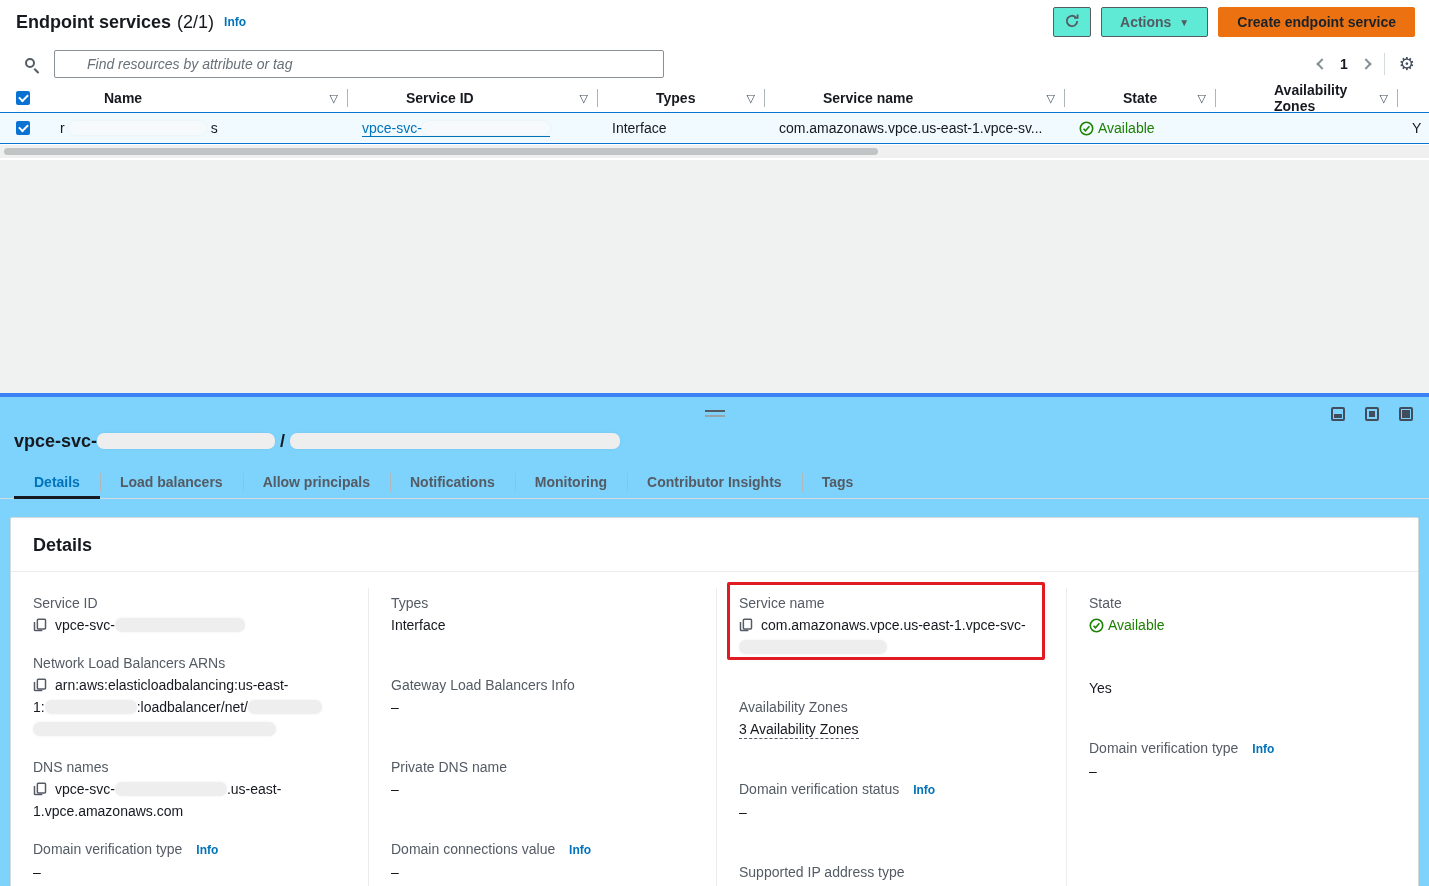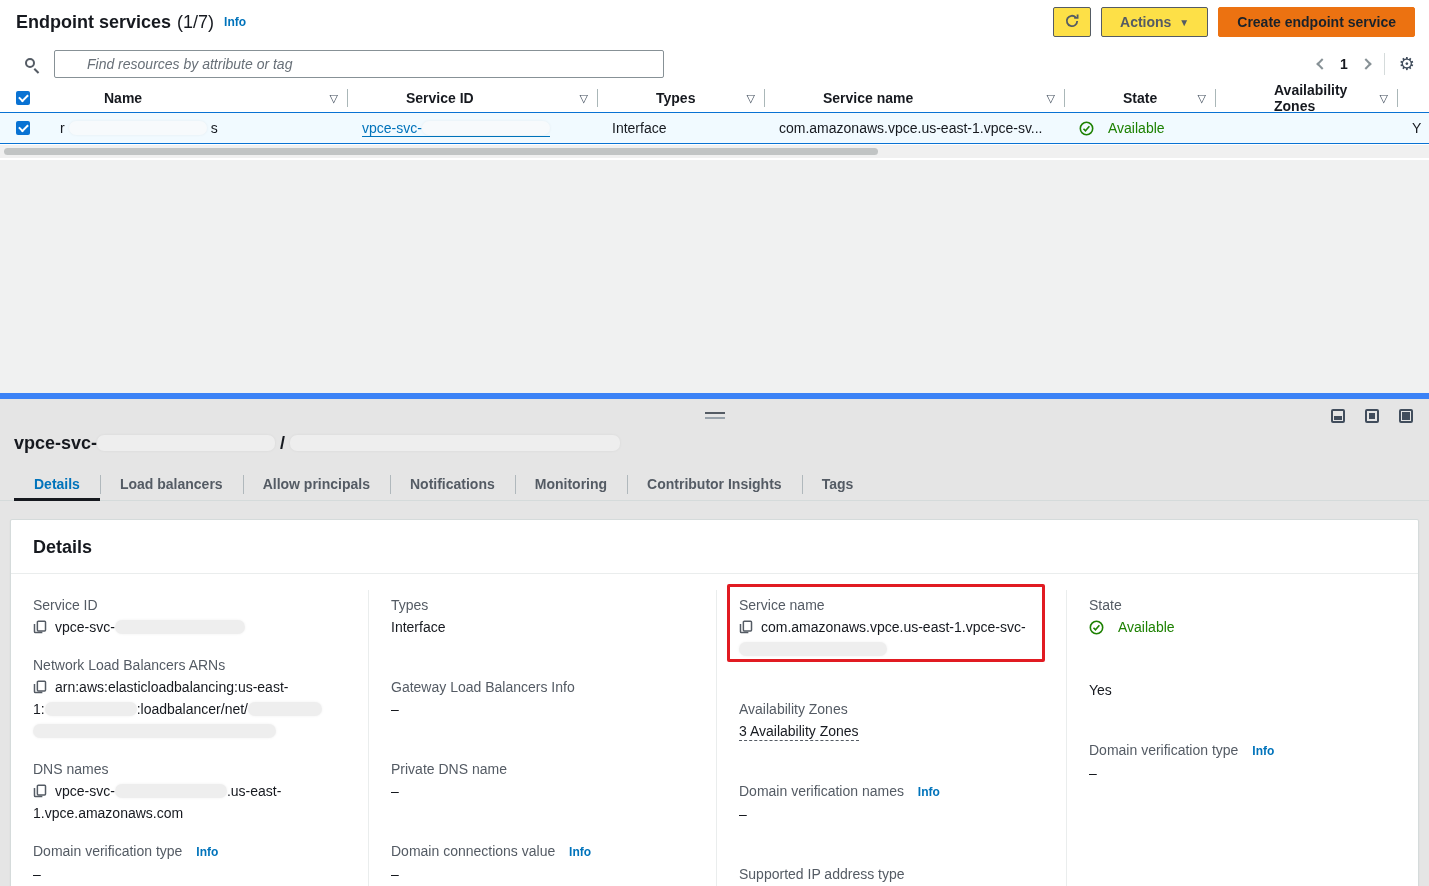--- a/index.html
+++ b/index.html
@@ -9,21 +9,21 @@
     font-size: 14px; color: #16191f; background: #ffffff;
   }
   .screen { position: relative; width: 1429px; height: 886px; }
 
   
   .title-row { display: flex; align-items: center; height: 44px; padding: 0 14px 0 16px; }
   .page-title { font-size: 18px; font-weight: 700; }
   .page-count { font-size: 18px; font-weight: 400; margin-left: 6px; }
   .info-link { font-size: 12px; font-weight: 700; color: #0073bb; margin-left: 10px; cursor: pointer; }
   .title-actions { margin-left: auto; display: flex; gap: 10px; align-items: center; }
-  .btn { height: 30px; border: 1px solid #545b64; background: #fde047; color: #545b64;
+  .btn { height: 30px; border: 1px solid #545b64; background: #5eead4; color: #545b64;
          font-weight: 700; font-size: 14px; border-radius: 2px; padding: 0 18px;
          display: inline-flex; align-items: center; gap: 8px; cursor: pointer;
          font-family: inherit; }
   .btn-icon { width: 38px; padding: 0; justify-content: center; }
   .btn-primary { background: #ec7211; border-color: #ec7211; color: #19222b; }
   .caret-down { font-size: 10px; line-height: 1; position: relative; top: 1px; }
 
   .controls-row { display: flex; align-items: center; height: 40px; padding: 0 14px; }
   .search-wrap { position: relative; width: 650px; padding-left: 40px; }
   .search-input { width: 100%; height: 28px; border: 1px solid #879196; border-radius: 2px;
@@ -63,32 +63,32 @@
   .td { height: 100%; display: flex; align-items: center; padding: 0 10px 0 14px;
         white-space: nowrap; overflow: hidden; }
   .cb { width: 14px; height: 14px; background: #0972d3; border-radius: 2px; position: relative;
         cursor: pointer; flex: none; }
   .cb::after { content: ""; position: absolute; left: 3px; top: 3px; width: 7px; height: 4px;
                border-left: 2px solid #fff; border-bottom: 2px solid #fff; transform: rotate(-45deg); }
   .redact { display: inline-block; height: 14px; background: #eeeeee; border-radius: 7px;
             vertical-align: -2px; box-shadow: 0 0 3px rgba(0,0,0,0.06); }
   .redact.light { background: #f7fafc; }
   .link { color: #0073bb; text-decoration: none; border-bottom: 1px solid #0073bb; cursor: pointer; }
-  .state-ok { color: #1d8102; display: inline-flex; align-items: center; gap: 14px; }
+  .state-ok { color: #1d8102; display: inline-flex; align-items: center; gap: 4px; }
   .dashed { border-bottom: 1px dashed #545b64; padding-bottom: 1px; cursor: pointer; margin-top: 47px; }
 
   .hscroll { height: 13px; background: #f0f0f0; margin-top: 1px; position: relative; }
   .hscroll-thumb { position: absolute; left: 4px; top: 3px; width: 874px; height: 7px;
                    background: #c1c4c4; border-radius: 4px; cursor: grab; }
 
   .midgap { position: absolute; left: 0; right: 0; top: 160px; height: 233px; background: #f0f1f1; }
 
   
-  .panel { position: absolute; left: 0; right: 0; top: 393px; bottom: 0; background: #e5e5e5;
-           border-top: 6px solid #3b82f6; }
+  .panel { position: absolute; left: 0; right: 0; top: 393px; bottom: 0; background: #7dd3fc;
+           border-top: 4px solid #3b82f6; }
   .drag-handle { position: absolute; left: 50%; top: 13px; transform: translateX(-50%); cursor: row-resize; }
   .drag-handle .b1 { width: 20px; height: 2px; background: #545b64; margin-bottom: 3px; }
   .drag-handle .b2 { width: 20px; height: 2px; background: #98a2ab; }
   .panel-size-icons { position: absolute; right: 16px; top: 10px; display: flex; gap: 20px; }
   .pi { width: 14px; height: 14px; border: 2px solid #414d5c; border-radius: 2px; position: relative;
         cursor: pointer; }
   .pi-min::after { content: ""; position: absolute; left: 1px; right: 1px; bottom: 1px; height: 4px;
                    background: #414d5c; }
   .pi-half::after { content: ""; position: absolute; inset: 2px; background: #414d5c; }
   .pi-full::after { content: ""; position: absolute; inset: 1px; background: #414d5c; }
@@ -125,21 +125,21 @@
              border: 3px solid #e11b22; border-radius: 2px; pointer-events: none; }
   .check-svg, .copy-svg { display: block; }
 </style>
 </head>
 <body>
 
 <div class="screen">
 
   <div class="title-row">
     <span class="page-title">Endpoint services</span>
-    <span class="page-count">(1/7)</span>
+    <span class="page-count">(2/1)</span>
     <span class="info-link">Info</span>
     <div class="title-actions">
       <button class="btn btn-icon">
         <span>
           <svg width="16" height="16" viewBox="0 0 16 16">
             <path d="M13.2 8a5.2 5.2 0 1 1-1.5-3.7" fill="none" stroke="#545b64" stroke-width="1.8"></path>
             <path d="M13.6 1.4v3.4h-3.4" fill="none" stroke="#545b64" stroke-width="1.8"></path>
           </svg>
         </span>
       </button>
@@ -366,21 +366,21 @@
 
           <div class="field" style="margin-top:38px;">
             <div class="flabel">Availability Zones</div>
             <div class="fvalue">
               <span class="dashed">3 Availability Zones</span>
             </div>
           </div>
 
           <div class="field" style="margin-top:38px;">
             <div class="flabel">
-              <span>Domain verification names</span>
+              <span>Domain verification status</span>
               <span class="info-link">Info</span>
             </div>
             <div class="fvalue">–</div>
           </div>
 
           <div class="field" style="margin-top:38px;">
             <div class="flabel">Supported IP address type</div>
             <div class="fvalue">
               <span class="copy-icon">
                 <svg class="copy-svg" width="14" height="14" viewBox="0 0 16 16">

